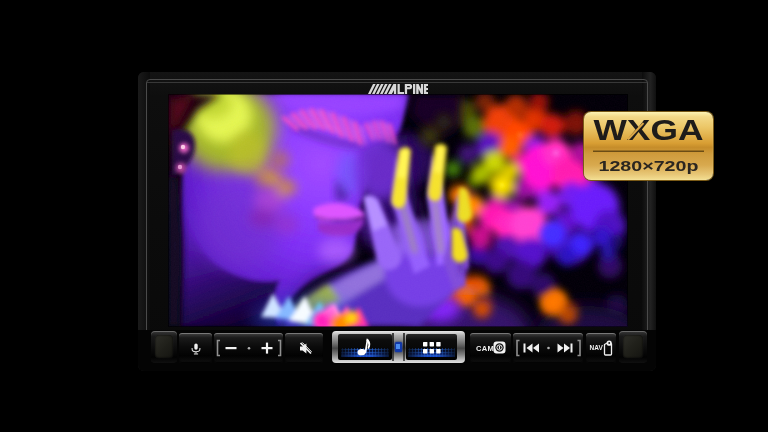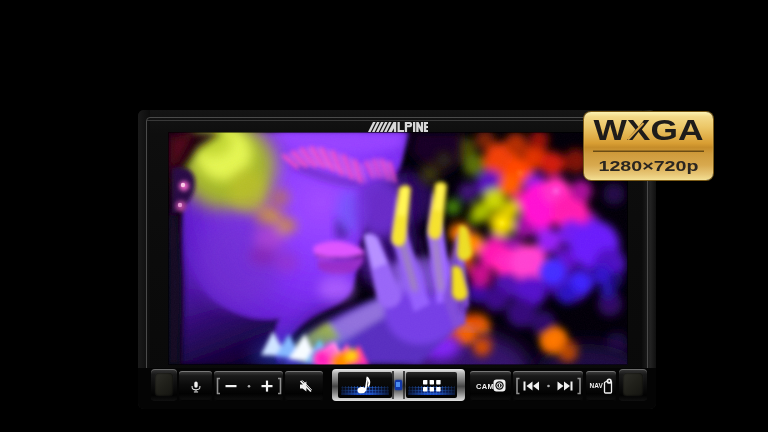--- a/index.html
+++ b/index.html
@@ -1,19 +1,19 @@
 <!DOCTYPE html>
 <html><head>
 <meta charset="utf-8">
 <style>
 html,body{margin:0;padding:0;width:768px;height:432px;background:#000;overflow:hidden;font-family:"Liberation Sans",sans-serif}
 *{box-sizing:border-box}
 .abs{position:absolute}
 #device{position:absolute;left:138px;top:72px;width:518px;height:299px;border-radius:6px;
- background:linear-gradient(180deg,#141414 0%,#0e0e0e 8%,#0b0b0b 50%,#090909 100%);margin-top:38px;}
+ background:linear-gradient(180deg,#141414 0%,#0e0e0e 8%,#0b0b0b 50%,#090909 100%);}
 #glass{position:absolute;left:8px;top:7px;width:502px;height:286px;border-radius:4px;border:1px solid #4a4a4a;}
 #glass2{position:absolute;left:9px;top:10px;width:500px;height:1px;background:#383838;}
 #lbez{position:absolute;left:0;top:0;width:12px;height:299px;border-radius:6px 0 0 6px;background:linear-gradient(90deg,#1a1a1a,#0c0c0c)}
 #rbez{position:absolute;right:0;top:0;width:14px;height:299px;border-radius:0 6px 6px 0;background:linear-gradient(90deg,#0c0c0c,#222 60%,#101010)}
 #screen{position:absolute;left:30px;top:22px;width:460px;height:233px;background:#000;overflow:hidden;filter:saturate(1.18) contrast(1.04)}
 #bar{position:absolute;left:0px;top:258px;width:518px;height:41px;background:#040404;border-radius:0 0 6px 6px}
 .btn{position:absolute;top:3px;height:30px;border-radius:3px;
  background:linear-gradient(180deg,#424242 0%,#1a1a1a 16%,#0b0b0b 45%,#020202 76%,#0e0e0e 96%,#181818 100%);
  box-shadow:inset 0 1px 0 rgba(255,255,255,.3),inset 0 -1px 1px rgba(0,0,0,.9);}
 .sqbtn{position:absolute;top:1px;height:32px;border-radius:4px;

